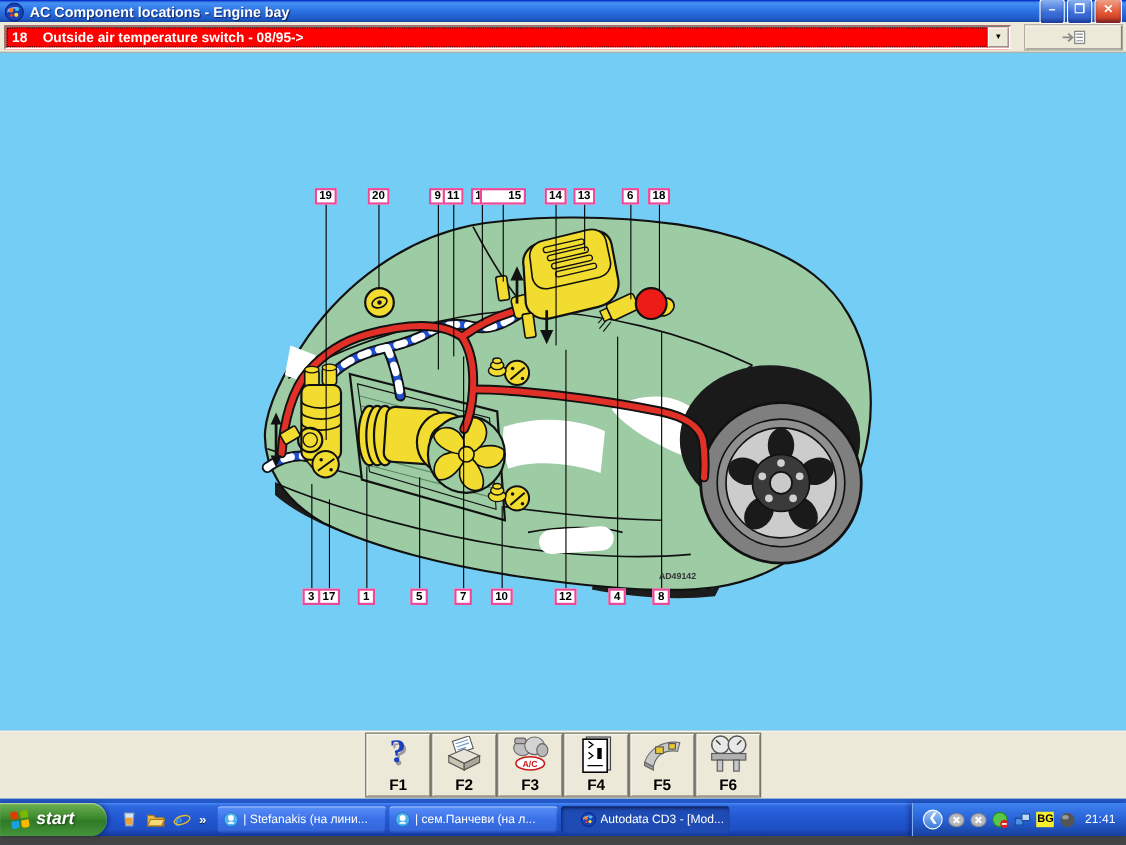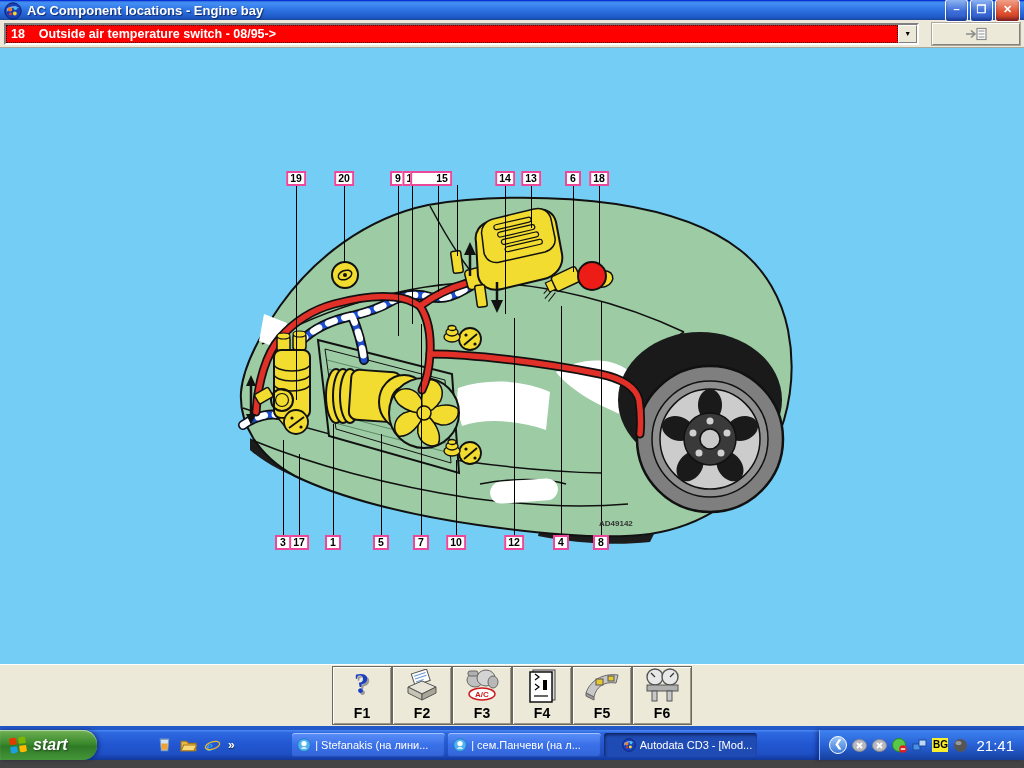--- a/index.html
+++ b/index.html
@@ -44,42 +44,42 @@
   .fstrip{height:66px;background:#ECE9D8;border-top:1px solid #fff;border-bottom:4px solid #2358C8;
     display:flex;padding-left:332px;box-sizing:border-box;}
   .fbtn{width:60px;height:59px;margin-top:1px;background:#ECE9D8;border:1px solid #6c685c;
     box-shadow:inset 1px 1px 0 #fff,inset -1px -1px 0 #9a968a;box-sizing:border-box;cursor:pointer;
     display:flex;flex-direction:column;justify-content:flex-end;}
   .fbtn .icon{flex:1;display:flex;align-items:center;justify-content:center;}
   .fbtn .key{text-align:center;font:bold 14px "Liberation Sans",sans-serif;color:#000;padding-bottom:3px;}
 
   
   .taskbar{height:30px;display:flex;align-items:stretch;
-    background:linear-gradient(180deg,#4a8af4 0%,#2e68e0 9%,#2258d2 45%,#1e4fc4 80%,#12389c 100%);gap:47px;}
+    background:linear-gradient(180deg,#4a8af4 0%,#2e68e0 9%,#2258d2 45%,#1e4fc4 80%,#12389c 100%);}
   .start{width:97px;display:flex;align-items:center;gap:5px;padding-left:8px;box-sizing:border-box;
     border-radius:0 14px 14px 0;cursor:pointer;
     background:linear-gradient(180deg,#6fb153 0%,#3c8a2e 45%,#2f7a26 55%,#45953a 100%);
     box-shadow:inset 0 1px 1px rgba(255,255,255,.5),2px 0 4px rgba(0,0,40,.4);}
   .start span{color:#fff;font:bold italic 16px "Liberation Sans",sans-serif;text-shadow:1px 1px 2px rgba(0,0,0,.5);}
   .ql{display:flex;align-items:center;gap:7px;padding:0 9px 0 12px;}
   .ql .qicon{width:17px;height:17px;cursor:pointer;}
   .ql .chev{color:#fff;font:bold 12px "Liberation Sans",sans-serif;cursor:pointer;text-shadow:0 1px 1px #123;}
   .tasks{display:flex;align-items:center;}
   .task{width:153px;height:24px;margin:0 1.5px;border-radius:3px;box-sizing:border-box;cursor:pointer;
     background:linear-gradient(180deg,#5a90f8,#3a70e8 50%,#3264d8);
     box-shadow:inset 0 1px 0 rgba(255,255,255,.45),inset -1px -1px 1px rgba(0,0,60,.25);
     color:#fff;font-size:11px;display:flex;align-items:center;gap:4px;padding:0 5px;
     overflow:hidden;white-space:nowrap;}
   .task .tlabel{overflow:hidden;text-overflow:clip;}
   .task.active{background:#1f4cb4;box-shadow:inset 1px 2px 3px rgba(0,0,30,.55);justify-content:flex-end;}
   .task svg{flex:0 0 auto;}
   .tray{margin-left:auto;display:flex;align-items:center;gap:5px;padding:0 10px 0 9px;
     background:linear-gradient(180deg,#3e82f0,#2862d6 50%,#16409e 100%);
     border-left:1px solid #7fb0f8;box-shadow:-3px 0 4px rgba(0,0,60,.35);}
-  .tray .time{color:#fff;font-size:15px;margin-left:3px;}
+  .tray .time{color:#fff;font-size:11px;margin-left:3px;}
   .trayicon{width:15px;height:15px;}
   .bg-badge{width:16px;height:14px;background:#f8ee2e;color:#000;font:bold 10px/14px "Liberation Sans",sans-serif;
     text-align:center;cursor:pointer;}
   .chev-circle{width:16px;height:16px;border-radius:50%;background:linear-gradient(180deg,#9cc4f8,#3a78d8);
     border:1px solid #fff;color:#fff;font:bold 10px/14px "Liberation Sans",sans-serif;text-align:center;cursor:pointer;}
 </style>
 </head>
 <body>
 
 <svg width="0" height="0" style="position:absolute">
@@ -327,21 +327,21 @@
         <div class="callout-box" style="left: 296px; top: 123px;">19</div>
         <div class="callout-line" style="left: 344px; top: 137px; height: 78px;"></div>
         <div class="callout-box" style="left: 344px; top: 123px;">20</div>
         <div class="callout-line" style="left: 398px; top: 137px; height: 151px;"></div>
         <div class="callout-box" style="left: 398px; top: 123px;">9</div>
         <div class="callout-line" style="left: 412px; top: 137px; height: 139px;"></div>
         <div class="callout-box" style="left: 412px; top: 123px;">11</div>
         <div class="callout-line" style="left: 438px; top: 137px; height: 107px;"></div>
         <div class="callout-box" style="left: 438px; top: 123px;">16</div>
         <div class="callout-line" style="left: 457px; top: 137px; height: 71px;"></div>
-        <div class="callout-box" style="left: 431px; top: 123px; padding-left: 24px;">15</div>
+        <div class="callout-box" style="left: 457px; top: 123px; padding-left: 24px;">15</div>
         <div class="callout-line" style="left: 505px; top: 137px; height: 129px;"></div>
         <div class="callout-box" style="left: 505px; top: 123px;">14</div>
         <div class="callout-line" style="left: 531px; top: 137px; height: 43px;"></div>
         <div class="callout-box" style="left: 531px; top: 123px;">13</div>
         <div class="callout-line" style="left: 573px; top: 137px; height: 87px;"></div>
         <div class="callout-box" style="left: 573px; top: 123px;">6</div>
         <div class="callout-line" style="left: 599px; top: 137px; height: 79px;"></div>
         <div class="callout-box" style="left: 599px; top: 123px;">18</div>
         <div class="callout-line" style="left: 283px; top: 392px; height: 95px;"></div>
         <div class="callout-box" style="left: 283px; top: 487px;">3</div>

